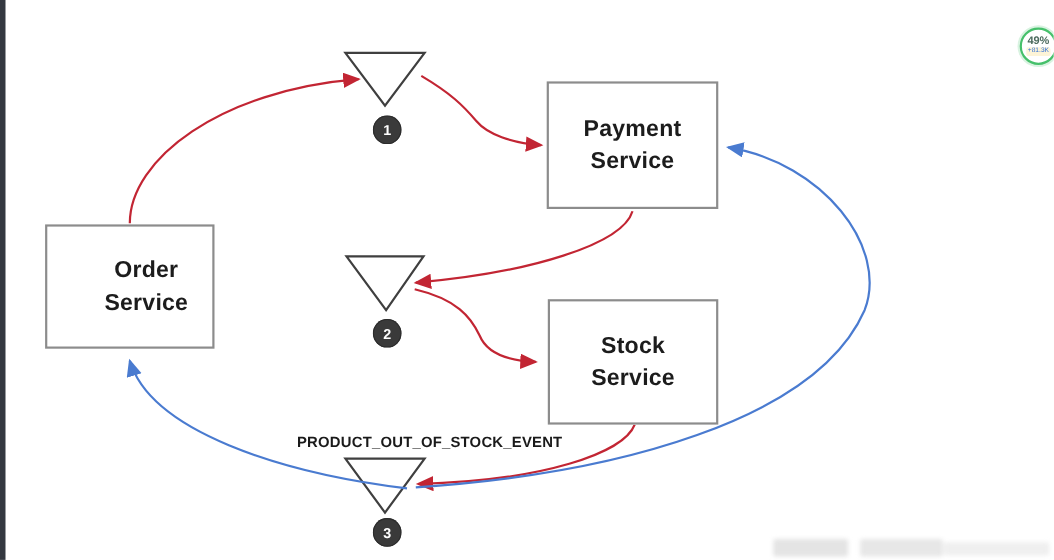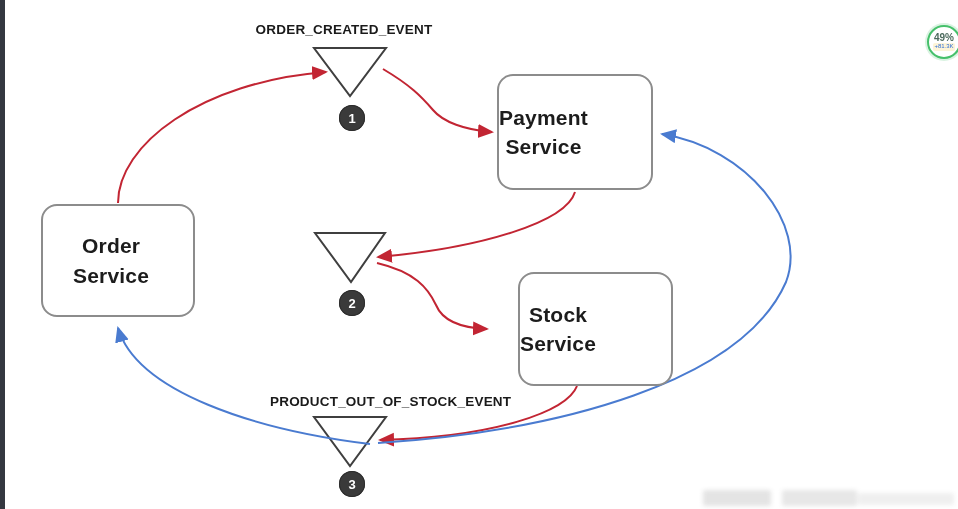--- a/index.html
+++ b/index.html
@@ -16,21 +16,21 @@
   }
   .left-bar{position:absolute;left:0;top:0;width:5px;height:509px;background:#343840;}
   svg.wires{position:absolute;left:0;top:0;}
   .wire-red{stroke:var(--publish-arrow);stroke-width:2;fill:none;}
   .wire-blue{stroke:var(--subscribe-arrow);stroke-width:2;fill:none;}
   .topic-triangle{fill:#ffffff;stroke:#3f3f3f;stroke-width:2;}
   .mk-red{fill:var(--publish-arrow);}
   .mk-blue{fill:var(--subscribe-arrow);}
   .service-box{
     position:absolute;background:#ffffff;border:2px solid var(--node-border);
-    border-radius:16px;display:flex;align-items:center;justify-content:flex-start;
+    border-radius:0;display:flex;align-items:center;justify-content:center;
     box-sizing:border-box;
   }
   .service-label{
     font-weight:bold;font-size:21px;line-height:1.4;color:#1c1c1c;
     text-align:center;white-space:pre-line;letter-spacing:.2px;
   }
   .topic-label{
     position:absolute;font-weight:bold;font-size:13.5px;color:#1a1a1a;
     text-align:center;letter-spacing:.2px;white-space:nowrap;
   }
@@ -86,26 +86,25 @@
   </svg>
 
   <div class="service-box" style="left:41px;top:204px;width:154px;height:113px;padding-left:30px;">
     <span class="service-label">Order
 Service</span>
   </div>
   <div class="service-box" style="left:497px;top:74px;width:156px;height:116px;">
     <span class="service-label">Payment
 Service</span>
   </div>
-  <div class="service-box" style="left:498px;top:272px;width:155px;height:114px;margin-left:20px;">
+  <div class="service-box" style="left:498px;top:272px;width:155px;height:114px;">
     <span class="service-label">Stock
 Service</span>
   </div>
 
-  <div class="topic-label" style="left:244px;top:22px;width:200px;">ORDER_CREATED_EVENT</div>
   <div class="topic-label" style="left:246px;top:394px;width:240px;padding-left:24px;">PRODUCT_OUT_OF_STOCK_EVENT</div>
 
   <div class="topic-number" style="left:339px;top:105px;">1</div>
   <div class="topic-number" style="left:339px;top:290px;">2</div>
   <div class="topic-number" style="left:339px;top:471px;">3</div>
 
   <div class="overlay-badge">
     <span class="badge-value">49%</span>
     <span class="badge-sub">+81.3K</span>
   </div>

